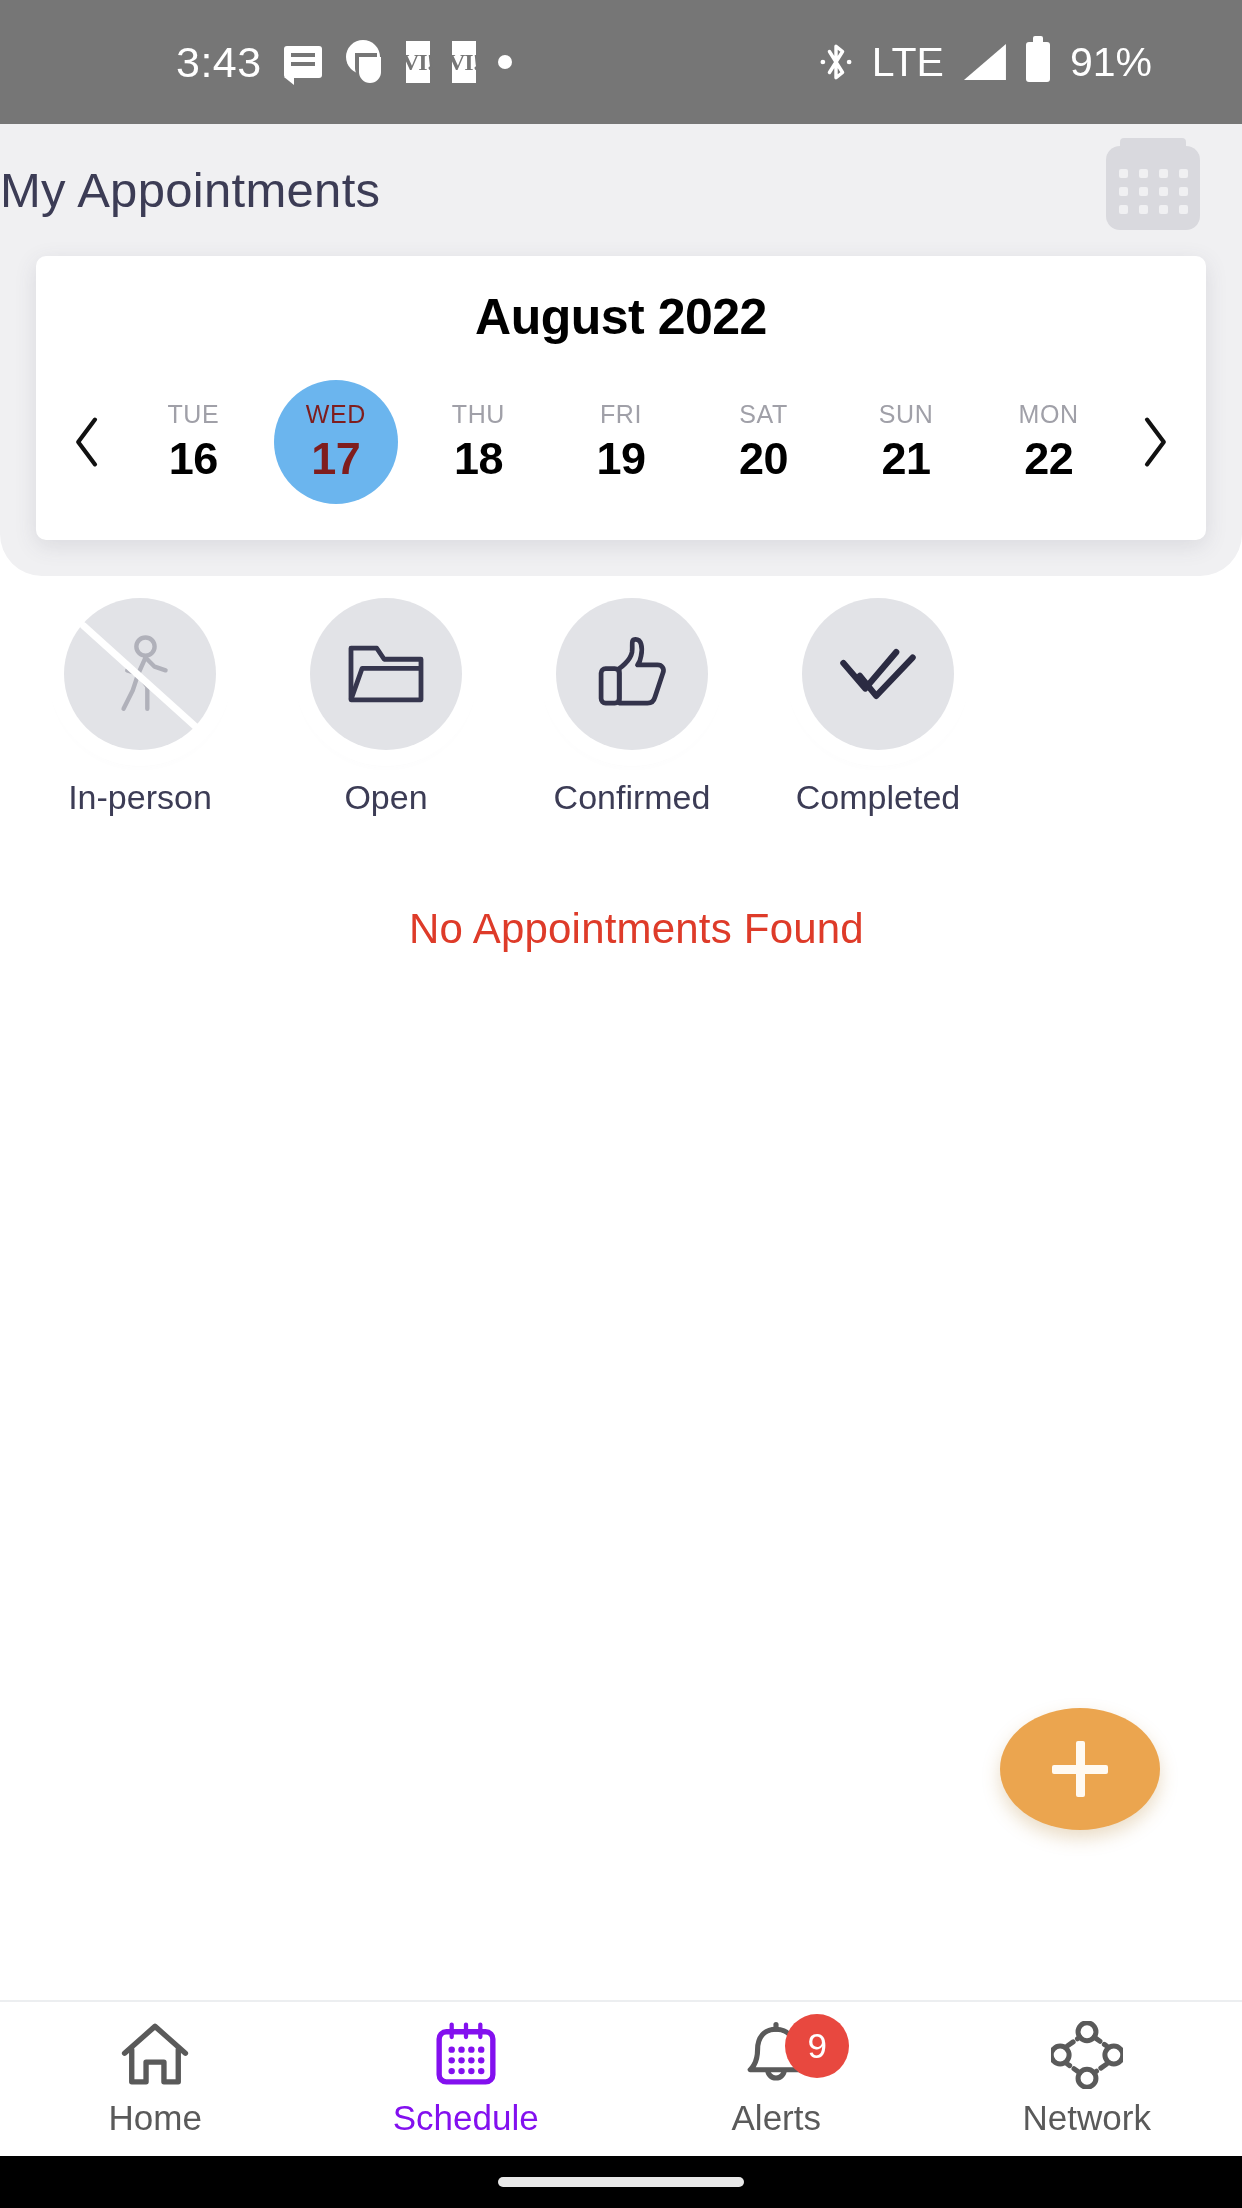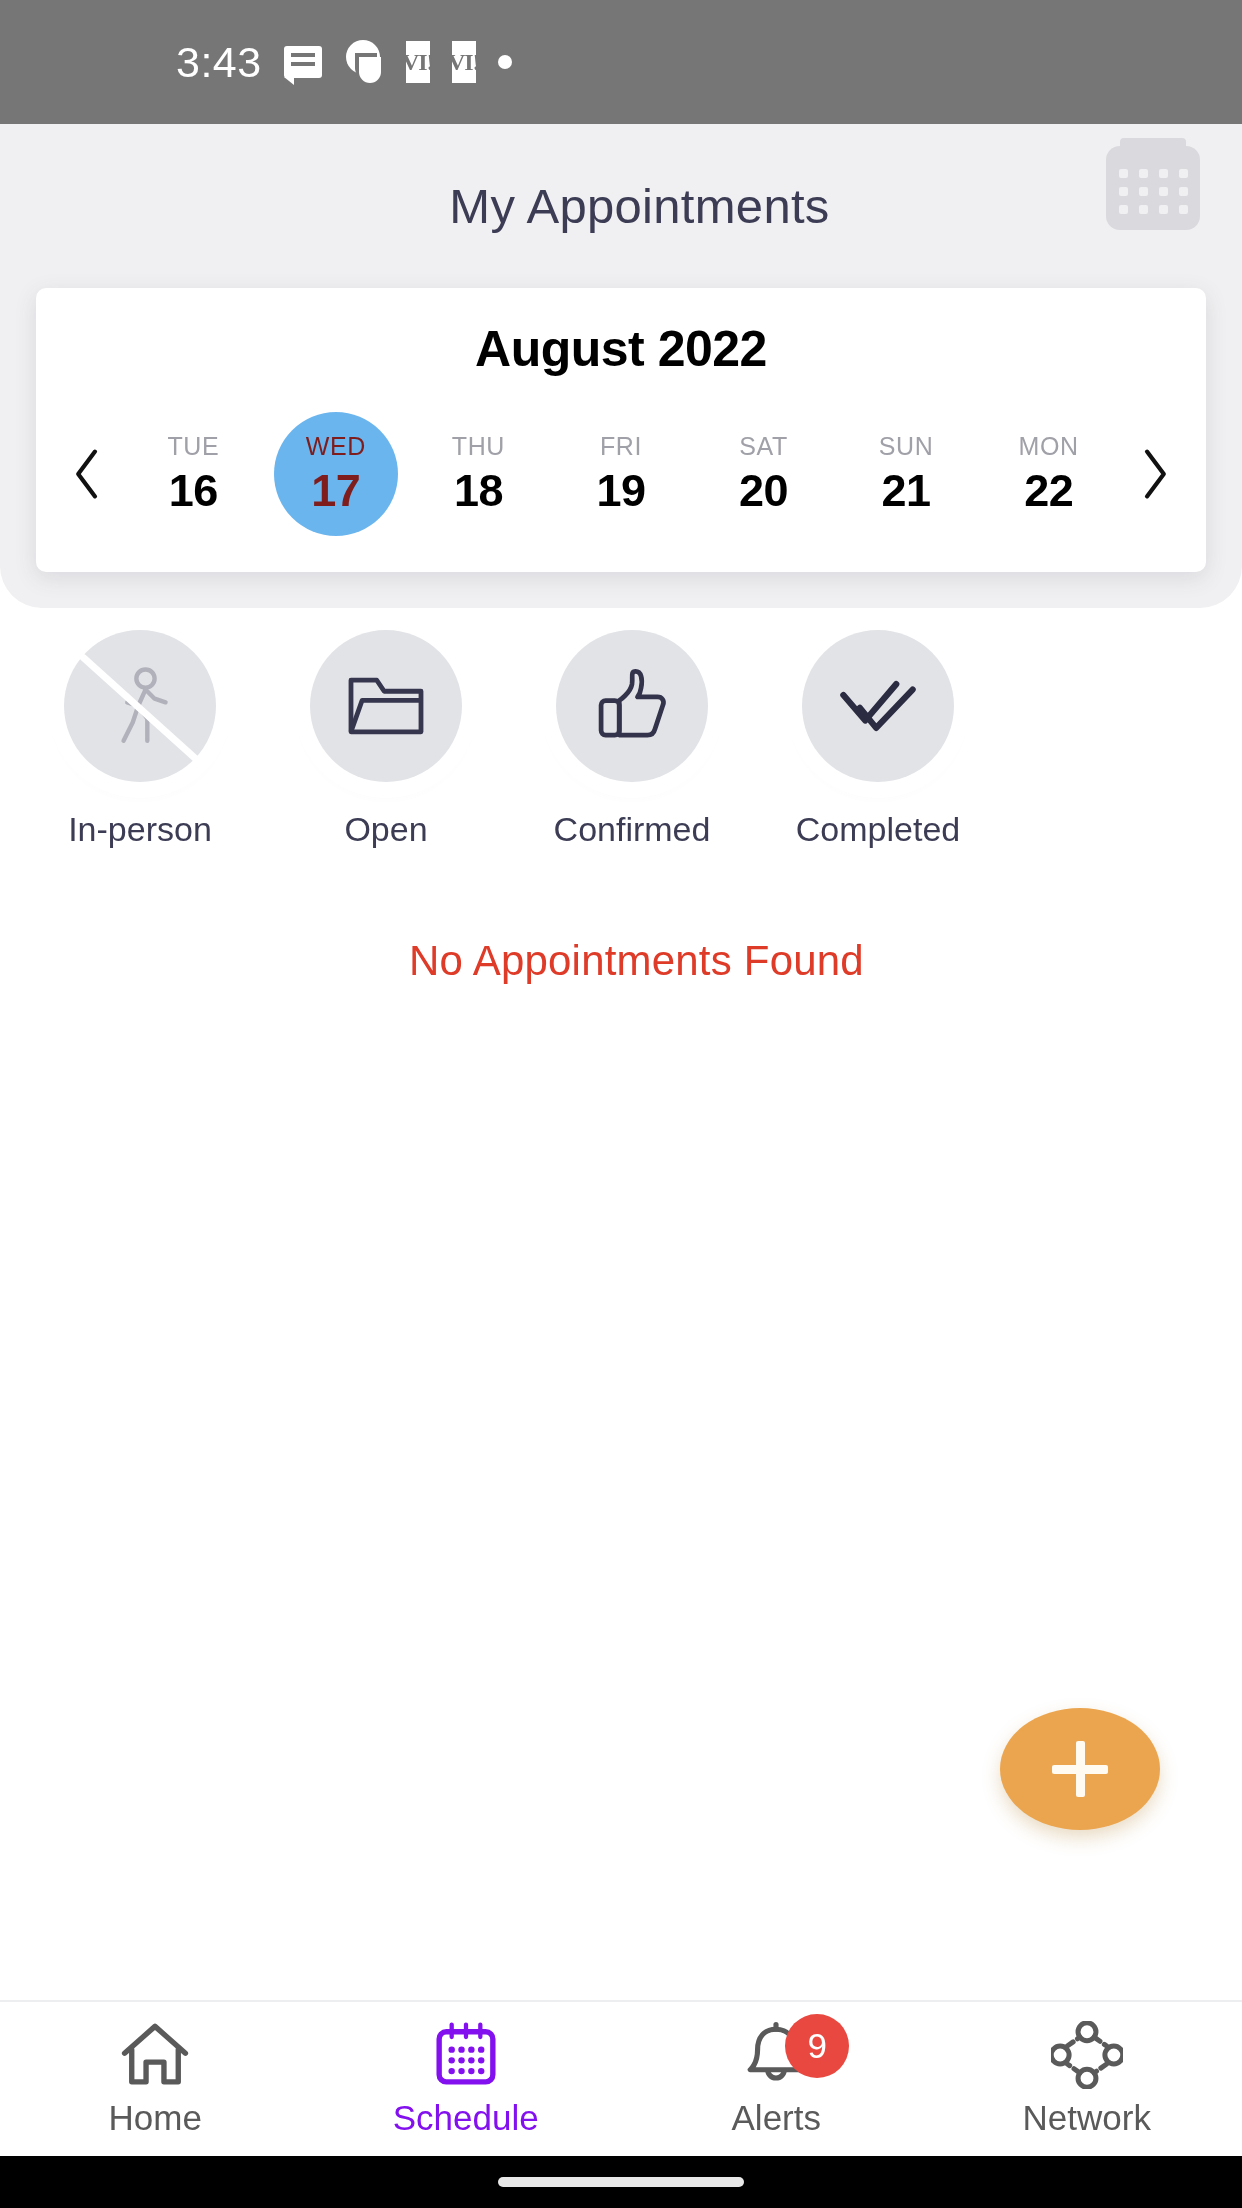--- a/index.html
+++ b/index.html
@@ -131,26 +131,25 @@
   .header-panel {
     position: relative;
     background: #f0f0f2;
     border-bottom-left-radius: 42px;
     border-bottom-right-radius: 42px;
     padding-bottom: 36px;
     flex-shrink: 0;
     z-index: 2;
   }
   .title-row {
-    height: 164px;
+    height: 132px;
     display: flex;
     align-items: center;
-    justify-content: center;
-    position: relative;
-    padding-left: 37px;
+    justify-content: flex-start;
+    position: relative;
   }
   .page-title {
     font-size: 49px;
     color: #3c3c55;
     font-weight: 400;
     letter-spacing: 0.3px;
   }
   .cal-btn {
     position: absolute;
     right: 42px;
@@ -377,20 +376,33 @@
 <div id="app">
 
   <div class="status-bar">
     <div class="sb-left">
       <span class="sb-time">3:43</span>
       <span class="ic-msg"></span>
       <span class="ic-blob"></span>
       <span class="ic-vi">VI!</span>
       <span class="ic-vi">VI!</span>
       <span class="ic-dot"></span>
+    </div>
+    <div class="sb-right">
+      <span class="ic-bt">
+        <svg width="32" height="42" viewBox="0 0 24 32">
+          <path d="M7 8 L17 24 L12 28 L12 4 L17 8 L7 24" fill="none" stroke="#fff" stroke-width="2.6" stroke-linecap="round" stroke-linejoin="round"></path>
+          <circle cx="2" cy="16" r="1.8" fill="#fff"></circle>
+          <circle cx="22" cy="16" r="1.8" fill="#fff"></circle>
+        </svg>
+      </span>
+      <span class="ic-lte">LTE</span>
+      <span class="ic-signal"></span>
+      <span class="ic-batt"></span>
+      <span class="sb-batt-text">91%</span>
     </div>
   </div>
 
   <div class="header-panel">
     <div class="title-row">
       <div class="page-title">My Appointments</div>
       <div class="cal-btn">
         <div class="cal-grid">
           <i></i>
             <i></i>

